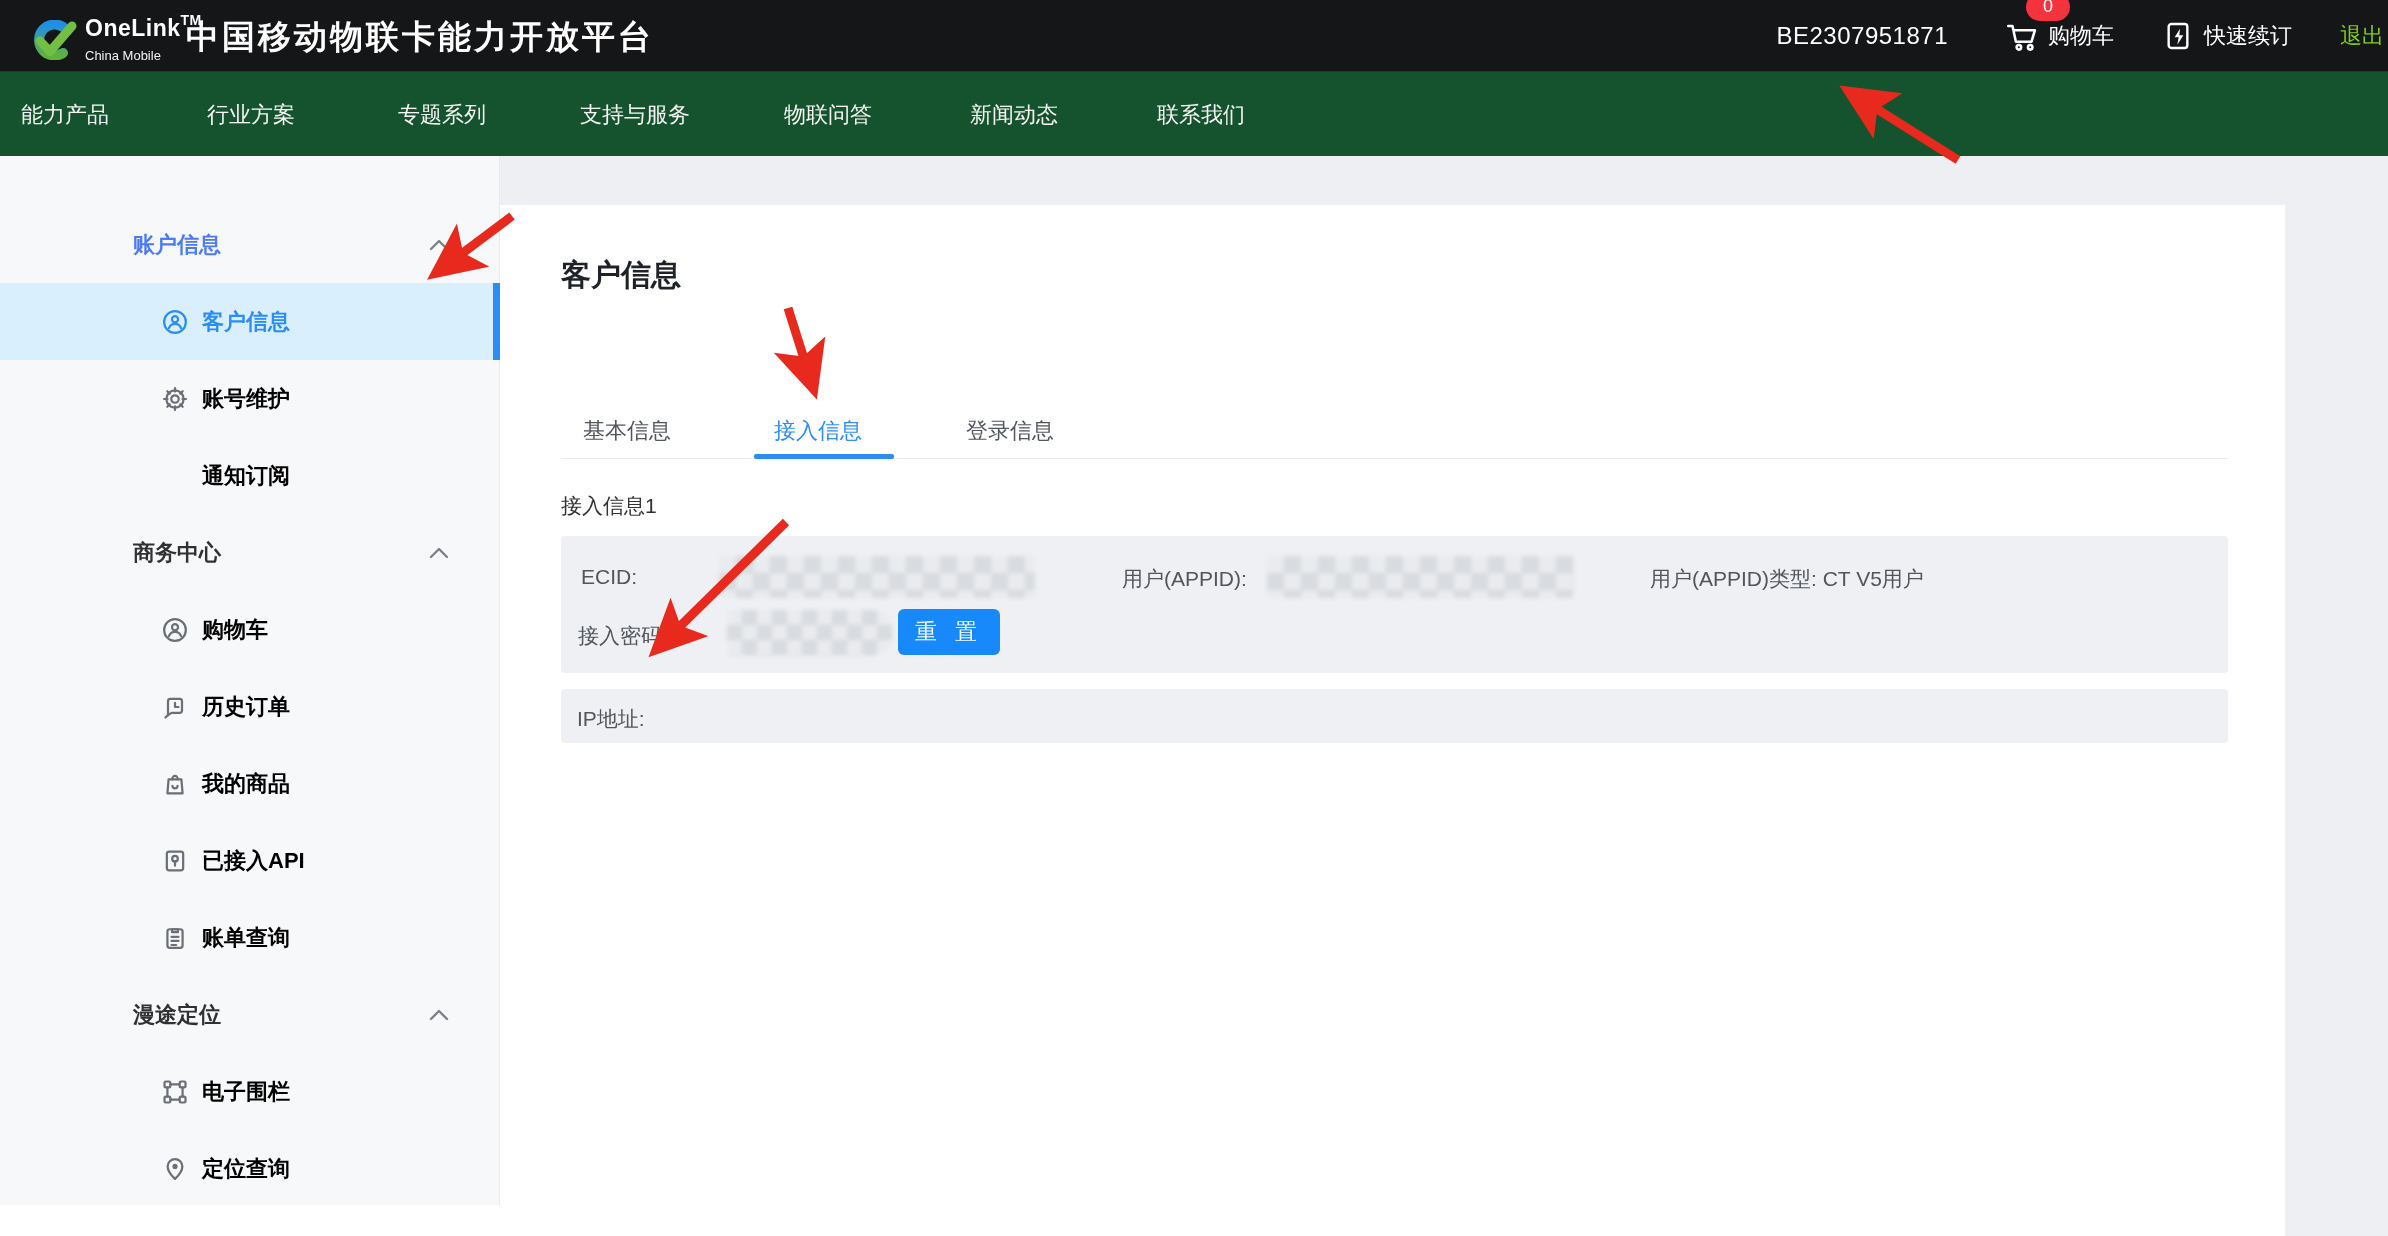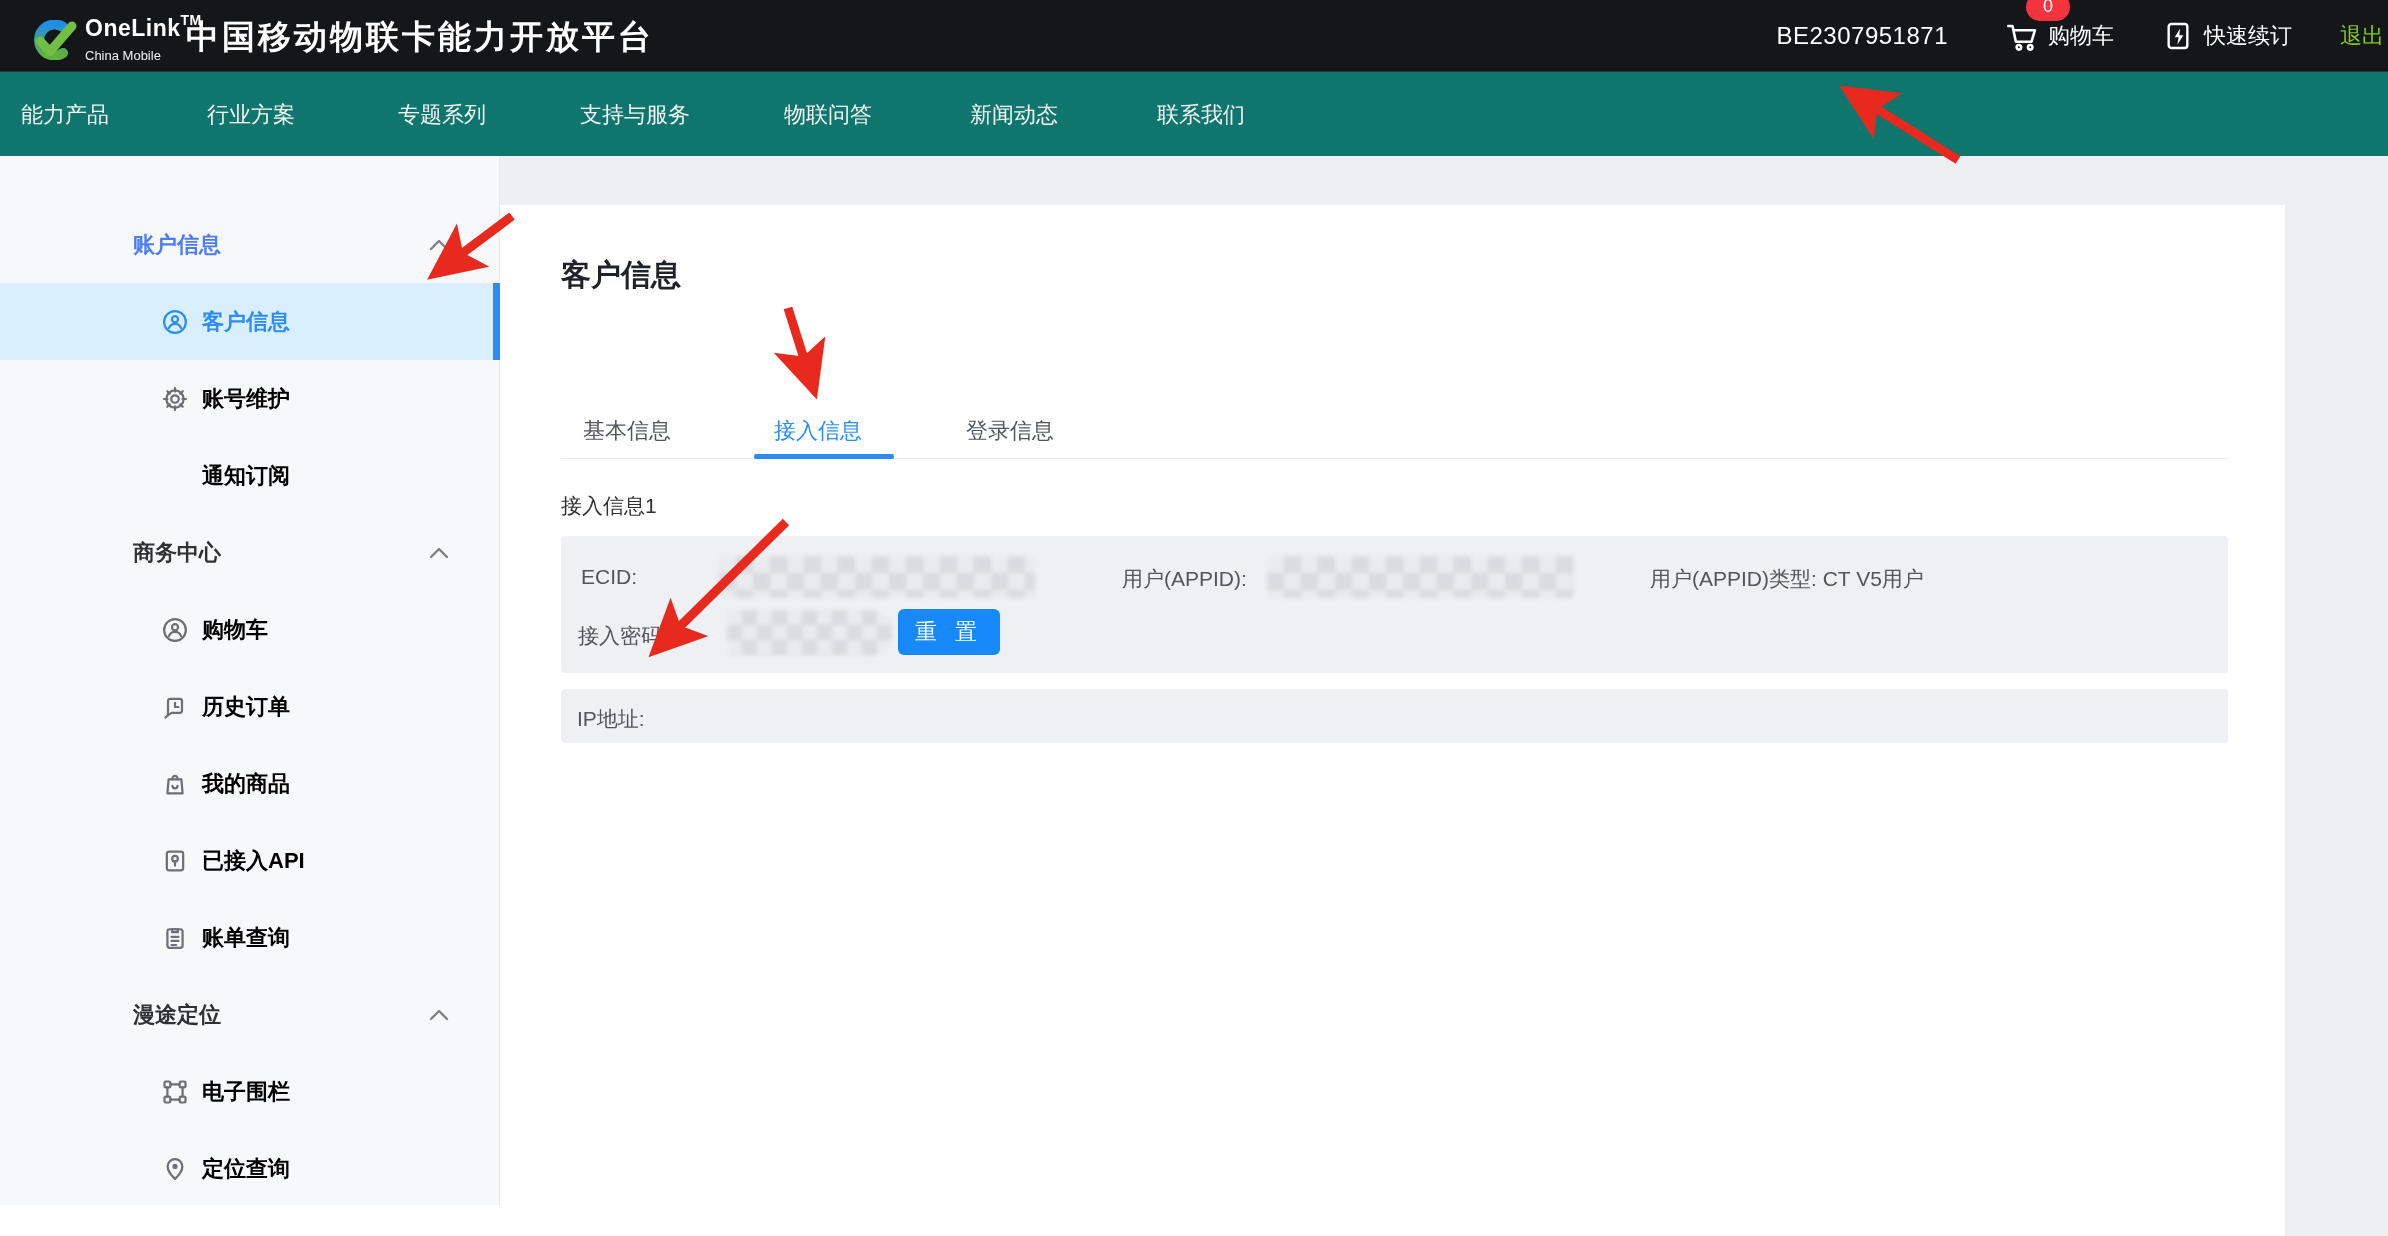--- a/index.html
+++ b/index.html
@@ -1,21 +1,21 @@
 <!DOCTYPE html>
 <html><head>
 <meta charset="utf-8">
 <style>
   html,body{margin:0;padding:0;background:#fff;}
   .screen{position:relative;width:2388px;height:1236px;overflow:hidden;
           font-family:"Liberation Sans","DejaVu Sans",sans-serif;background:#ffffff;}
 
   
   .topbar{position:absolute;left:0;top:0;width:2388px;height:71px;background:#151618;}
-  .navbar{position:absolute;left:0;top:71px;width:2388px;height:85px;background:#0f766e;border-top:1px solid #303234;box-sizing:border-box;}
+  .navbar{position:absolute;left:0;top:71px;width:2388px;height:85px;background:#14532d;border-top:1px solid #303234;box-sizing:border-box;}
   .logo-wrap{position:absolute;left:25px;top:17px;display:flex;align-items:center;}
   .logo-mark{width:52px;height:40px;}
   .logo-text{margin-left:8px;color:#fff;line-height:1;}
   .logo-name{font-size:23px;font-weight:bold;letter-spacing:.5px;}
   .logo-tm{font-size:14px;vertical-align:top;position:relative;top:-4px;}
   .logo-sub{font-size:13px;margin-top:9px;color:#f2f2f2;}
   .site-title{position:absolute;left:186px;top:15px;color:#fff;font-size:33px;font-weight:bold;letter-spacing:3px;}
   .topbar-right{position:absolute;right:4px;top:0;height:71px;display:flex;align-items:center;color:#fff;}
   .account-id{font-size:24px;margin-right:56px;letter-spacing:.5px;}
   .top-item{display:flex;align-items:center;font-size:22px;color:#fff;margin-right:48px;position:relative;cursor:pointer;}

